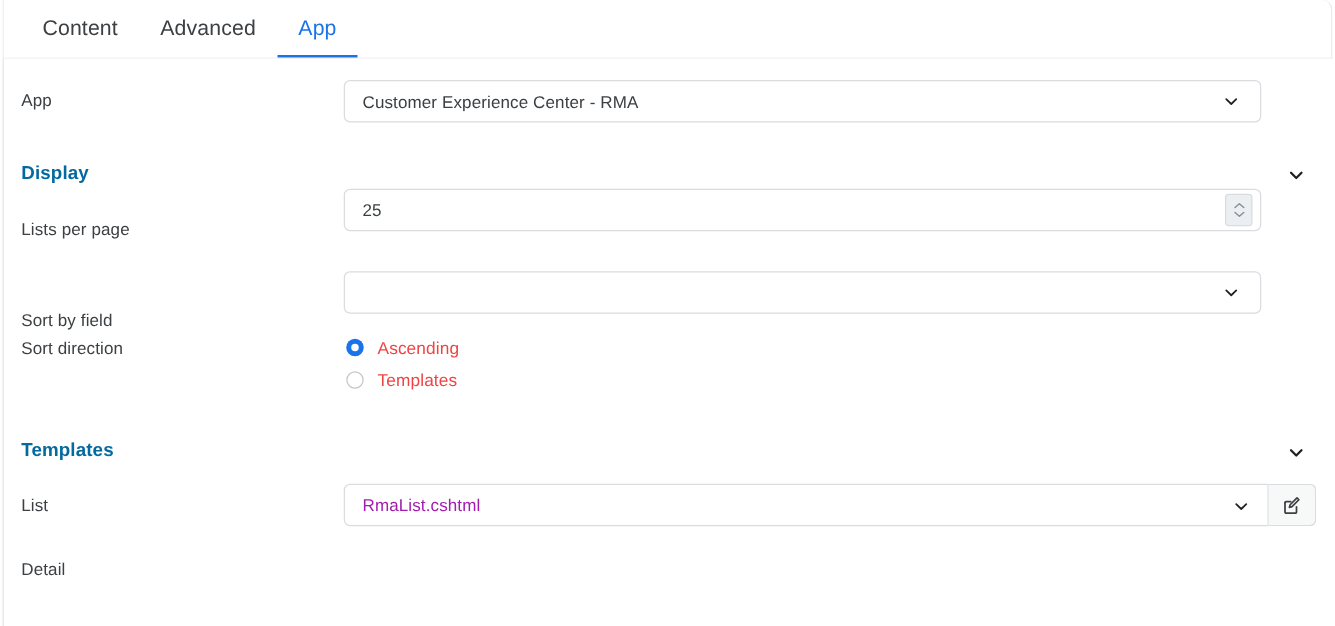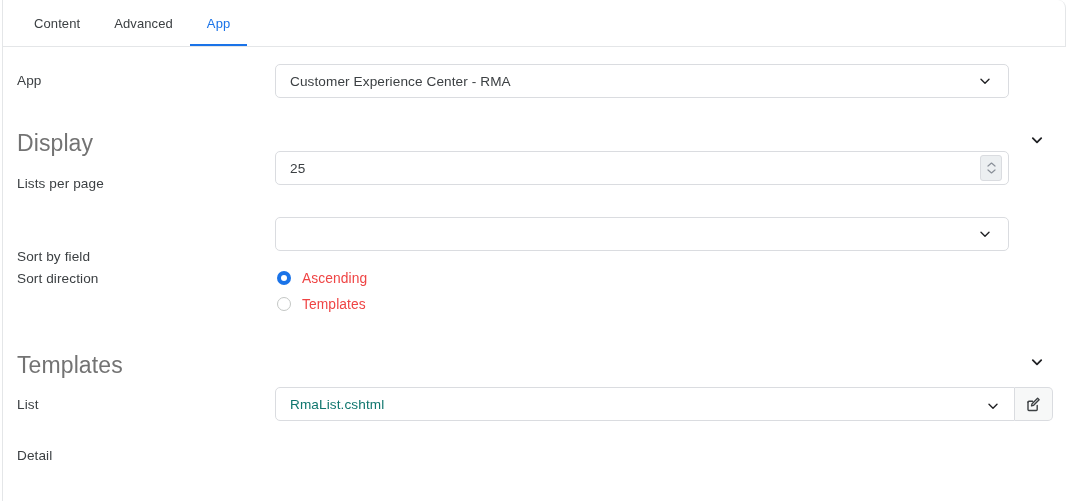--- a/index.html
+++ b/index.html
@@ -33,21 +33,21 @@
     border-top-left-radius: 0px;
     display: flex;
     align-items: stretch;
     padding-left: 14px;
   }
   .tab {
     position: relative;
     display: flex;
     align-items: center;
     padding: 8px 17px;
-    font-size: 13px;
+    font-size: 17px;
     color: #3c4043;
     letter-spacing: .1px;
     cursor: pointer;
     white-space: nowrap;
   }
   .tab.active { color: #1a73e8; }
   .tab.active::after {
     content: "";
     position: absolute;
     left: 0; right: 0;
@@ -70,24 +70,25 @@
     left: 14px;
     font-size: 13.6px;
     color: #3c4043;
     letter-spacing: .1px;
     white-space: nowrap;
   }
 
   .section-head {
     position: absolute;
     left: 14px;
-    font-size: 23px;
-    color: #737373;
-    letter-spacing: .1px;
-    white-space: nowrap;
+    font-size: 15px;
+    color: #0369a1;
+    letter-spacing: .1px;
+    white-space: nowrap;
+    font-weight: bold;
   }
   .section-chevron {
     position: absolute;
     right: 22px;
     width: 14px; height: 14px;
     cursor: pointer;
   }
   .section-chevron svg { display: block; }
 
   
@@ -150,21 +151,21 @@
     flex: 1;
     border: 1px solid #dadce0;
     border-radius: 5px 0 0 5px;
     background: #ffffff;
     display: flex;
     align-items: center;
     cursor: pointer;
   }
   .input-group .sel .value {
     font-size: 13.6px;
-    color: #0f766e;
+    color: #a21caf;
     padding-left: 14px;
     letter-spacing: .1px;
     flex: 1;
     white-space: nowrap;
     overflow: hidden;
   }
   .input-group .sel .chev {
     width: 12px; height: 12px;
     margin-right: 15px;
     flex: none;

